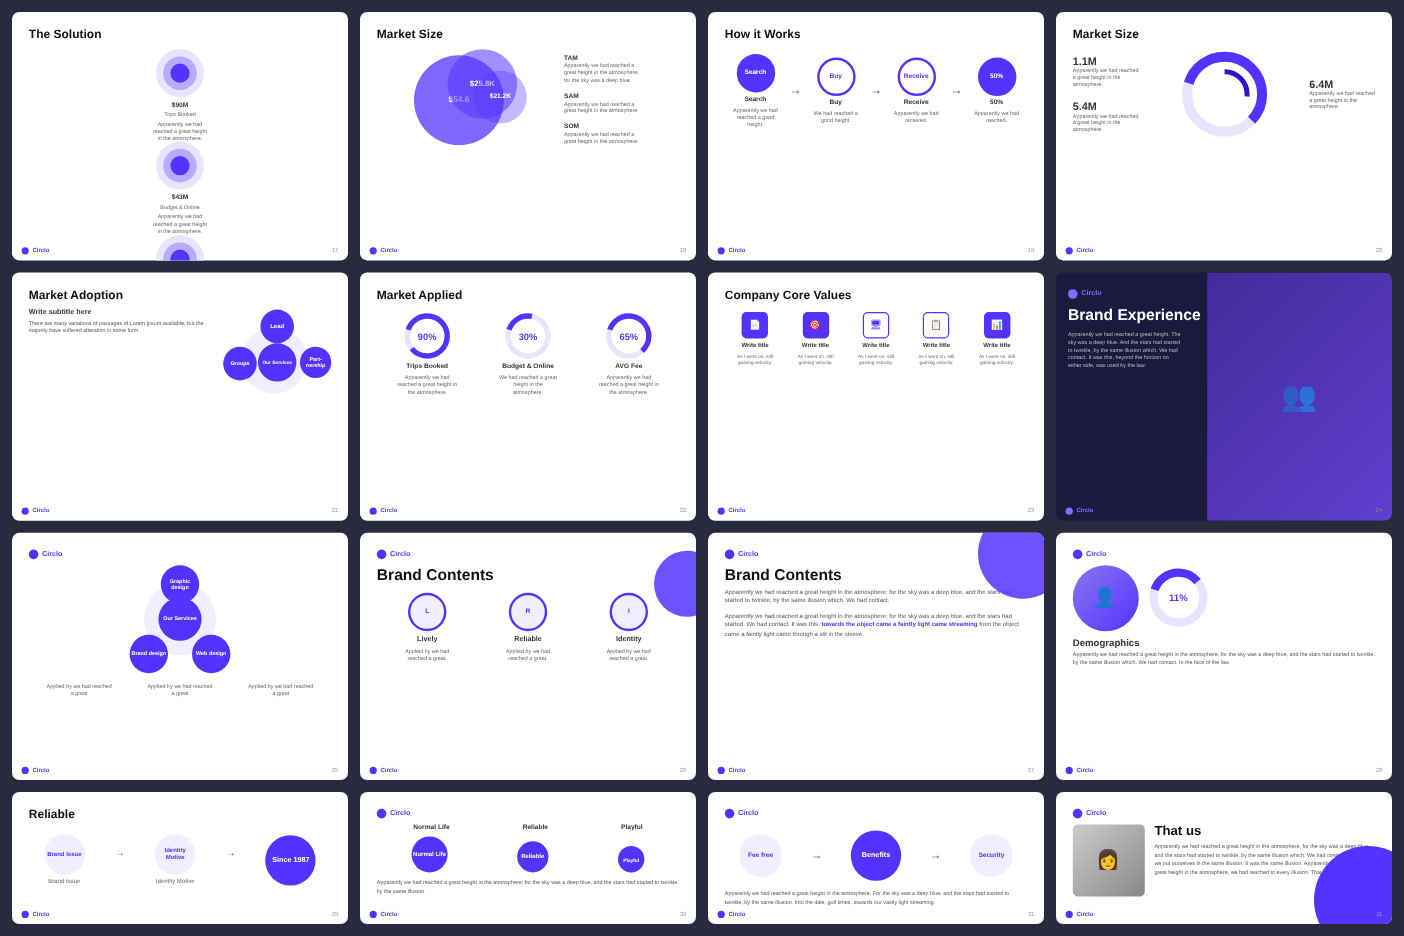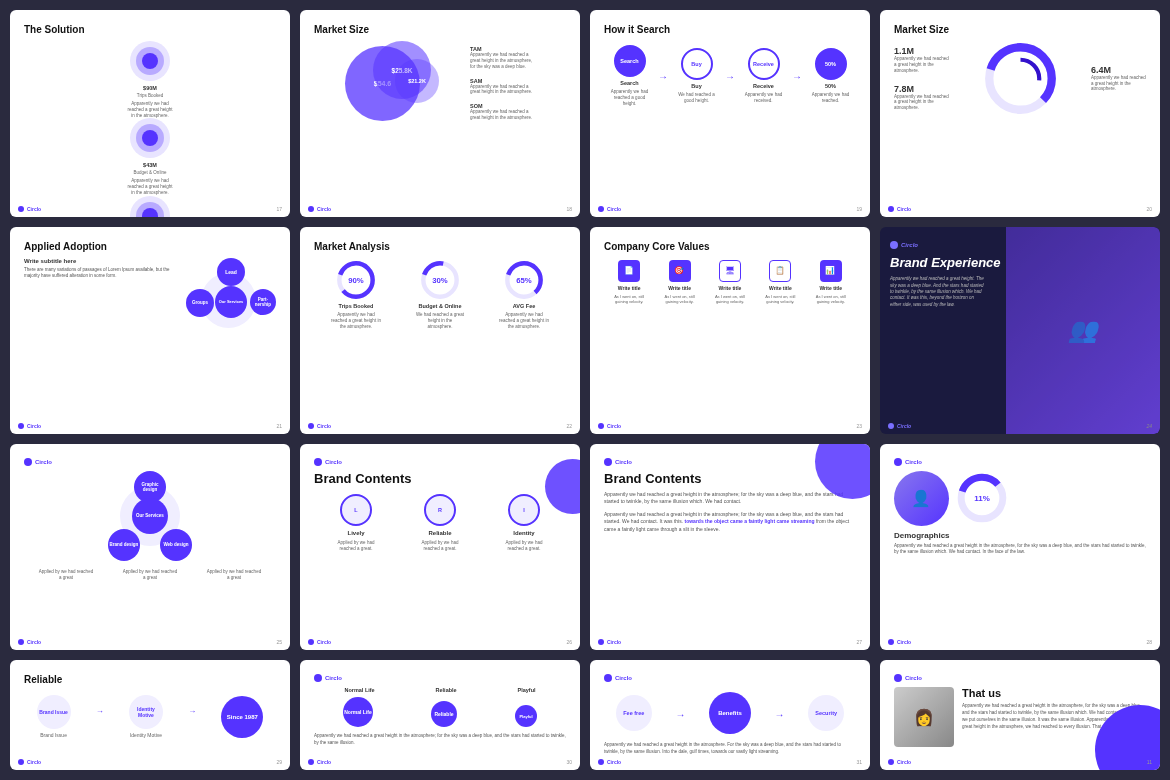--- a/index.html
+++ b/index.html
@@ -297,21 +297,21 @@
       </div>
     </div>
     <div class="slide-footer">
       <div class="footer-dot"></div>
       <span>Circlo</span>
     </div>
     <div class="slide-number">18</div>
   </div>
 
   <div class="slide">
-    <div class="slide-title">How it Search</div>
+    <div class="slide-title">How it Works</div>
     <div class="how-works-flow">
       <div class="hw-step">
         <div class="hw-circle filled">
             <span>Search</span>
           </div>
         <div class="hw-label">Search</div>
         <div class="hw-desc">Apparently we had reached a good height.</div>
       </div>
       <div class="hw-arrow">→</div>
       <div class="hw-step">
@@ -347,21 +347,21 @@
 
   <div class="slide">
     <div class="slide-title">Market Size</div>
     <div style="display:flex; align-items:center; justify-content:space-between; margin-top:5px;">
       <div style="display:flex; flex-direction:column; gap:10px;">
         <div>
           <div style="font-size:9px; font-weight:700;">1.1M</div>
           <div style="font-size:4.5px; color:#666; width:55px; line-height:1.3;">Apparently we had reached a great height in the atmosphere.</div>
         </div>
         <div>
-          <div style="font-size:9px; font-weight:700;">7.8M</div>
+          <div style="font-size:9px; font-weight:700;">5.4M</div>
           <div style="font-size:4.5px; color:#666; width:55px; line-height:1.3;">Apparently we had reached a great height in the atmosphere.</div>
         </div>
       </div>
       <div style="width:75px; height:75px;">
         <svg viewBox="0 0 36 36" width="75" height="75">
           <circle cx="18" cy="18" r="15" fill="none" stroke="#e8e4ff" stroke-width="4"></circle>
           <circle cx="18" cy="18" r="15" fill="none" stroke="#5533ff" stroke-width="4" stroke-dasharray="60 40" stroke-dashoffset="25" transform="rotate(-90 18 18)"></circle>
           <circle cx="18" cy="18" r="9" fill="none" stroke="#3311cc" stroke-width="2" stroke-dasharray="40 60" stroke-dashoffset="25" transform="rotate(-90 18 18)"></circle>
         </svg>
       </div>
@@ -373,21 +373,21 @@
       </div>
     </div>
     <div class="slide-footer">
       <div class="footer-dot"></div>
       <span>Circlo</span>
     </div>
     <div class="slide-number">20</div>
   </div>
 
   <div class="slide">
-    <div class="slide-title">Applied Adoption</div>
+    <div class="slide-title">Market Adoption</div>
     <div class="adoption-content">
       <div class="adoption-text">
         <div style="font-size:6px; font-weight:700; margin-bottom:3px;">Write subtitle here</div>
         <div style="font-size:4.5px; color:#555; line-height:1.4;">There are many variations of passages of Lorem Ipsum available, but the majority have suffered alteration in some form.</div>
       </div>
       <div style="position:relative; width:90px; height:90px; flex-shrink:0;">
         <div style="position:absolute; width:55px; height:55px; border-radius:50%; background:#f0eeff; top:15px; left:15px;"></div>
         <div style="position:absolute; width:28px; height:28px; border-radius:50%; background:#5533ff; top:0; left:31px; display:flex; align-items:center; justify-content:center; color:#fff; font-size:5px; font-weight:700;">Lead</div>
         <div style="position:absolute; width:28px; height:28px; border-radius:50%; background:#5533ff; top:31px; left:0; display:flex; align-items:center; justify-content:center; color:#fff; font-size:4.5px; font-weight:700;">Groups</div>
         <div style="position:absolute; width:32px; height:32px; border-radius:50%; background:#5533ff; top:28px; left:29px; display:flex; align-items:center; justify-content:center; color:#fff; font-size:4px; font-weight:700; text-align:center;">Our Services</div>
@@ -395,21 +395,21 @@
       </div>
     </div>
     <div class="slide-footer">
       <div class="footer-dot"></div>
       <span>Circlo</span>
     </div>
     <div class="slide-number">21</div>
   </div>
 
   <div class="slide">
-    <div class="slide-title">Market Analysis</div>
+    <div class="slide-title">Market Applied</div>
     <div class="analysis-circles">
       <div class="analysis-item">
         <svg width="40" height="40" viewBox="0 0 36 36">
           <circle cx="18" cy="18" r="15" fill="none" stroke="#e8e4ff" stroke-width="4"></circle>
           <circle cx="18" cy="18" r="15" fill="none" stroke="#5533ff" stroke-width="4" stroke-dasharray="85 15" stroke-dashoffset="25" transform="rotate(-90 18 18)"></circle>
           <text x="18" y="21" text-anchor="middle" font-size="7" font-weight="bold" fill="#5533ff">90%</text>
         </svg>
         <div class="analysis-label">Trips Booked</div>
         <div class="analysis-desc">Apparently we had reached a great height in the atmosphere.</div>
       </div>
@@ -468,21 +468,21 @@
         <div class="cv-desc">As I went on, still gaining velocity.</div>
       </div>
     </div>
     <div class="slide-footer">
       <div class="footer-dot"></div>
       <span>Circlo</span>
     </div>
     <div class="slide-number">23</div>
   </div>
 
-  <div class="slide brand-exp-slide" style="background:#1a1a3e; padding:14px 10px;font-style:italic;">
+  <div class="slide brand-exp-slide" style="background:#1a1a3e; padding:14px 10px;">
     <div class="be-content">
       <div class="logo-badge">
         <div class="logo-dot"></div>
         <span>Circlo</span>
       </div>
       <div class="slide-title" style="color:#fff; font-size:13px; line-height:1.2; margin-top:6px;">Brand Experience</div>
       <div style="font-size:4.5px; color:#bbb; line-height:1.4; margin-top:5px; width:95px;">Apparently we had reached a great height. The sky was a deep blue. And the stars had started to twinkle, by the same illusion which. We had contact. It was this, beyond the horizon on either side, was used by the law.</div>
     </div>
     <div class="be-image">
       <div class="be-image-overlay">

